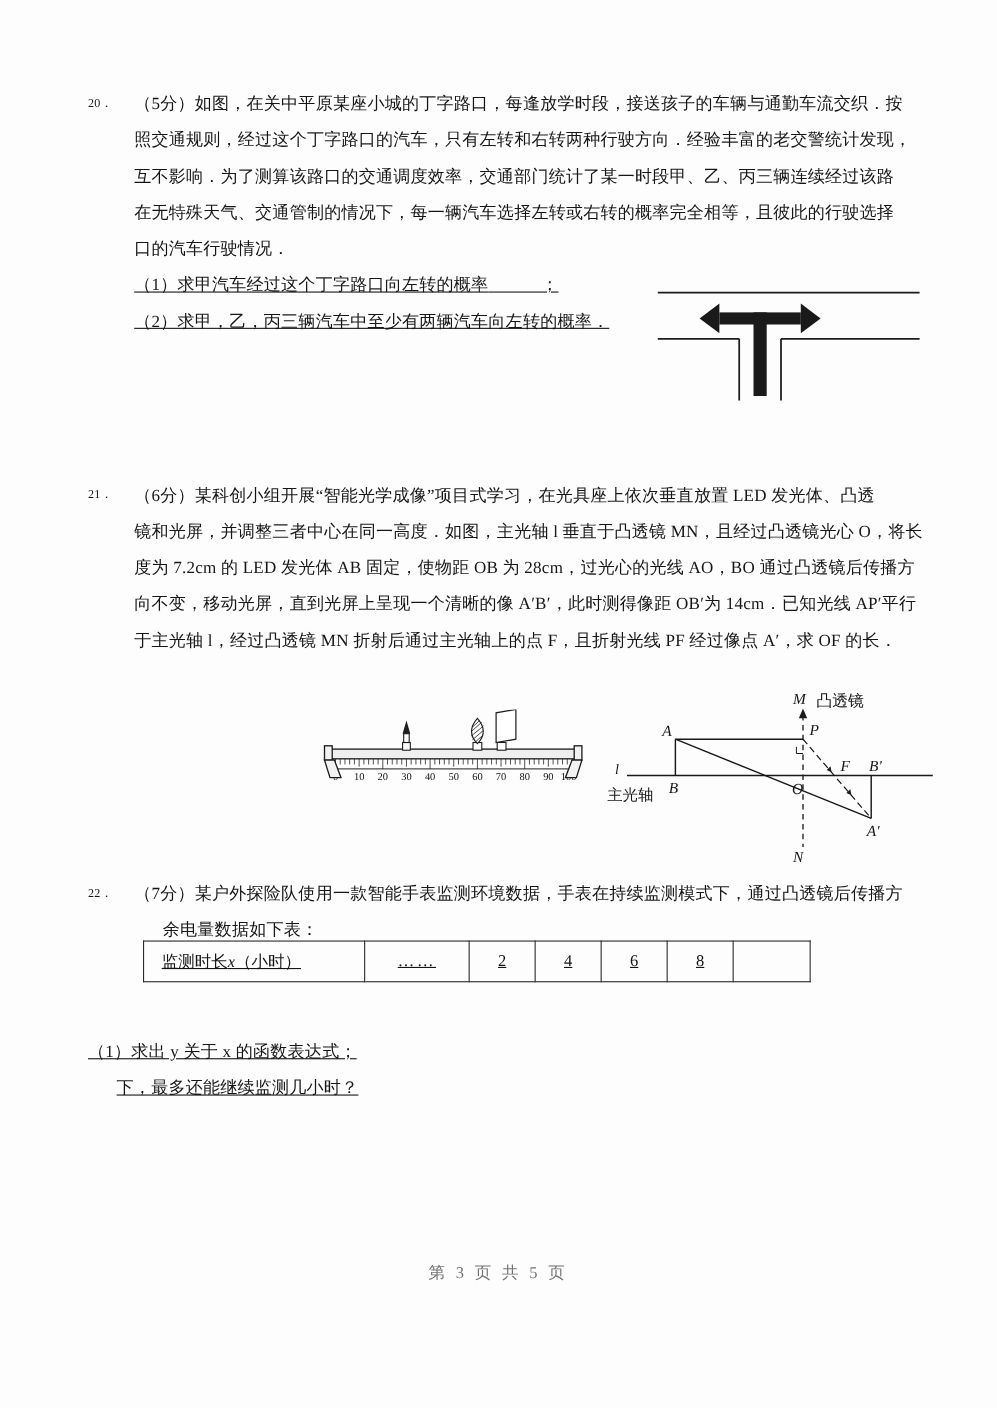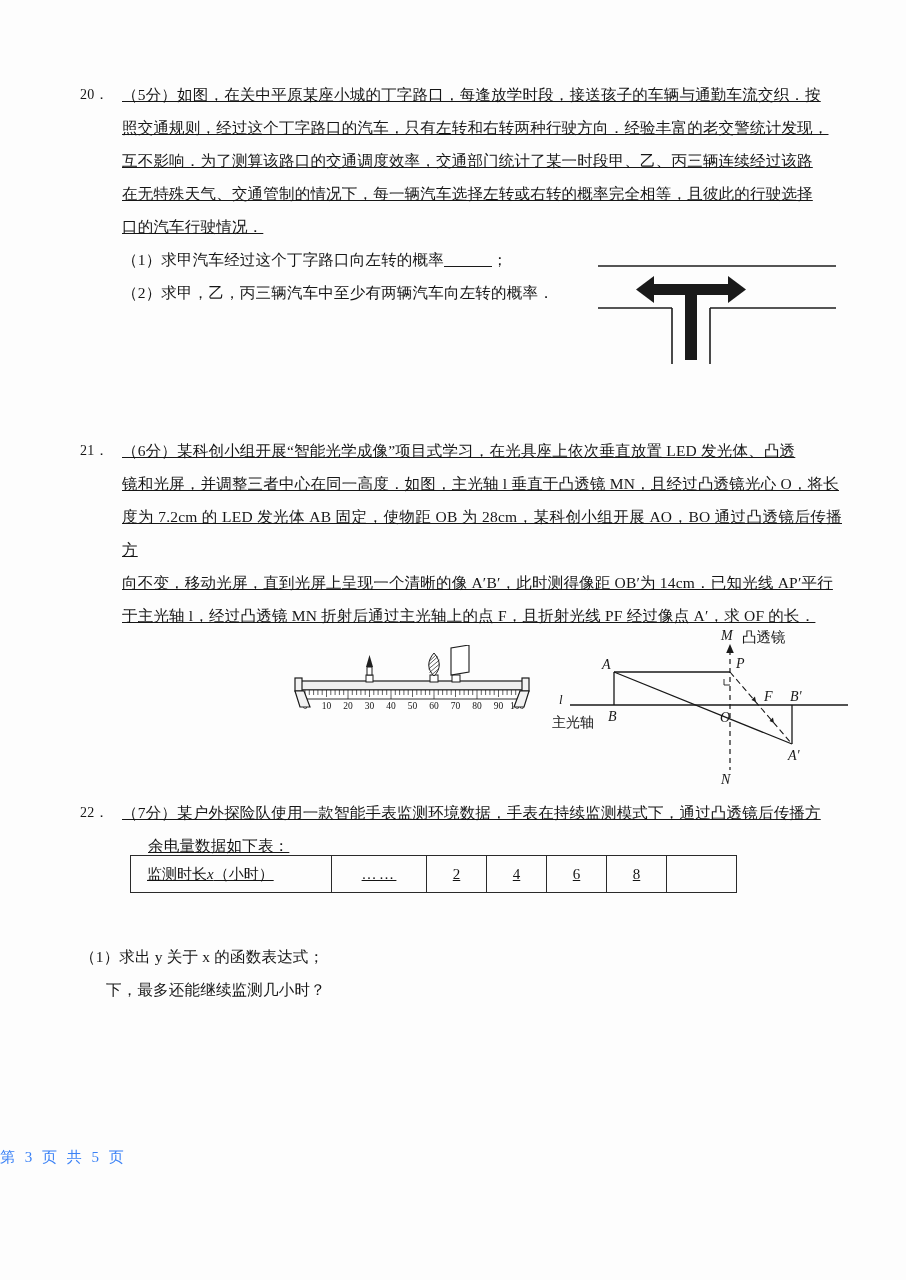--- a/index.html
+++ b/index.html
@@ -26,35 +26,34 @@
     position: absolute;
     font-size: 15.5px;
     line-height: 33px;
     color: #161616;
     letter-spacing: 0.2px;
   }
   .qnum {
     position: absolute;
     left: 0;
     top: 0;
-    font-size: 14px;
+    font-size: 11px;
     line-height: 33px;
     font-family: "Liberation Serif", serif;
   }
   .qbody {
     margin-left: 42px;
     text-align: justify;
     text-justify: inter-ideograph;
-    text-decoration: underline;
   }
   .qbody p { margin: 0; }
   .sub {
     margin-left: 42px;
   }
-  .sub p { margin: 0; }
+  .sub p { margin: 0; text-decoration: underline; }
   .indent2 { padding-left: 26px; }
 
   em.it { font-style: italic; font-family: "Liberation Serif", serif; }
   .blank {
     display: inline-block;
     width: 48px;
     border-bottom: 1.3px solid #1a1a1a;
     vertical-align: -2px;
   }
 
@@ -110,24 +109,24 @@
     white-space: nowrap;
   }
   .dots { letter-spacing: 2.4px; font-size: 15px; }
 
   
   #footer {
     position: absolute;
     left: 0;
     right: 0;
     top: 1148px;
-    text-align: left;
+    text-align: center;
     font-size: 15px;
     letter-spacing: 3px;
-    color: #3b82f6;
+    color: #737373;
     font-family: "Liberation Serif", serif;
   }
 
   svg text { font-family: "Liberation Serif", serif; }
 </style>
 </head>
 <body>
 
 <div class="page">
 
@@ -163,21 +162,21 @@
     <polygon points="62,18 62,45 44,31.5" fill="#1a1a1a"></polygon>
 
     <polygon points="136,18 136,45 154,31.5" fill="#1a1a1a"></polygon>
   </svg>
 
   <div class="qblock" id="q21" style="left:80px; top:434px; width:762px;">
     <span class="qnum">21．</span>
     <div class="qbody">
       <p>（6分）某科创小组开展“智能光学成像”项目式学习，在光具座上依次垂直放置 LED 发光体、凸透</p>
       <p>镜和光屏，并调整三者中心在同一高度．如图，主光轴 l 垂直于凸透镜 MN，且经过凸透镜光心 O，将长</p>
-      <p>度为 7.2cm 的 LED 发光体 AB 固定，使物距 OB 为 28cm，某科创小组开展 AO，BO 通过凸透镜后传播方</p>
+      <p>度为 7.2cm 的 LED 发光体 AB 固定，使物距 OB 为 28cm，过光心的光线 AO，BO 通过凸透镜后传播方</p>
       <p>向不变，移动光屏，直到光屏上呈现一个清晰的像 A′B′，此时测得像距 OB′为 14cm．已知光线 AP′平行</p>
       <p>于主光轴 l，经过凸透镜 MN 折射后通过主光轴上的点 F，且折射光线 PF 经过像点 A′，求 OF 的长．</p>
     </div>
   </div>
 
   <svg id="fig-bench" viewBox="0 0 256 85">
 
     <rect x="14" y="36" width="224" height="9" fill="#efefef" stroke="#1c1c1c" stroke-width="1.2"></rect>
 
     <rect x="17" y="45" width="218" height="9" fill="#ffffff" stroke="#1c1c1c" stroke-width="0.9"></rect>

